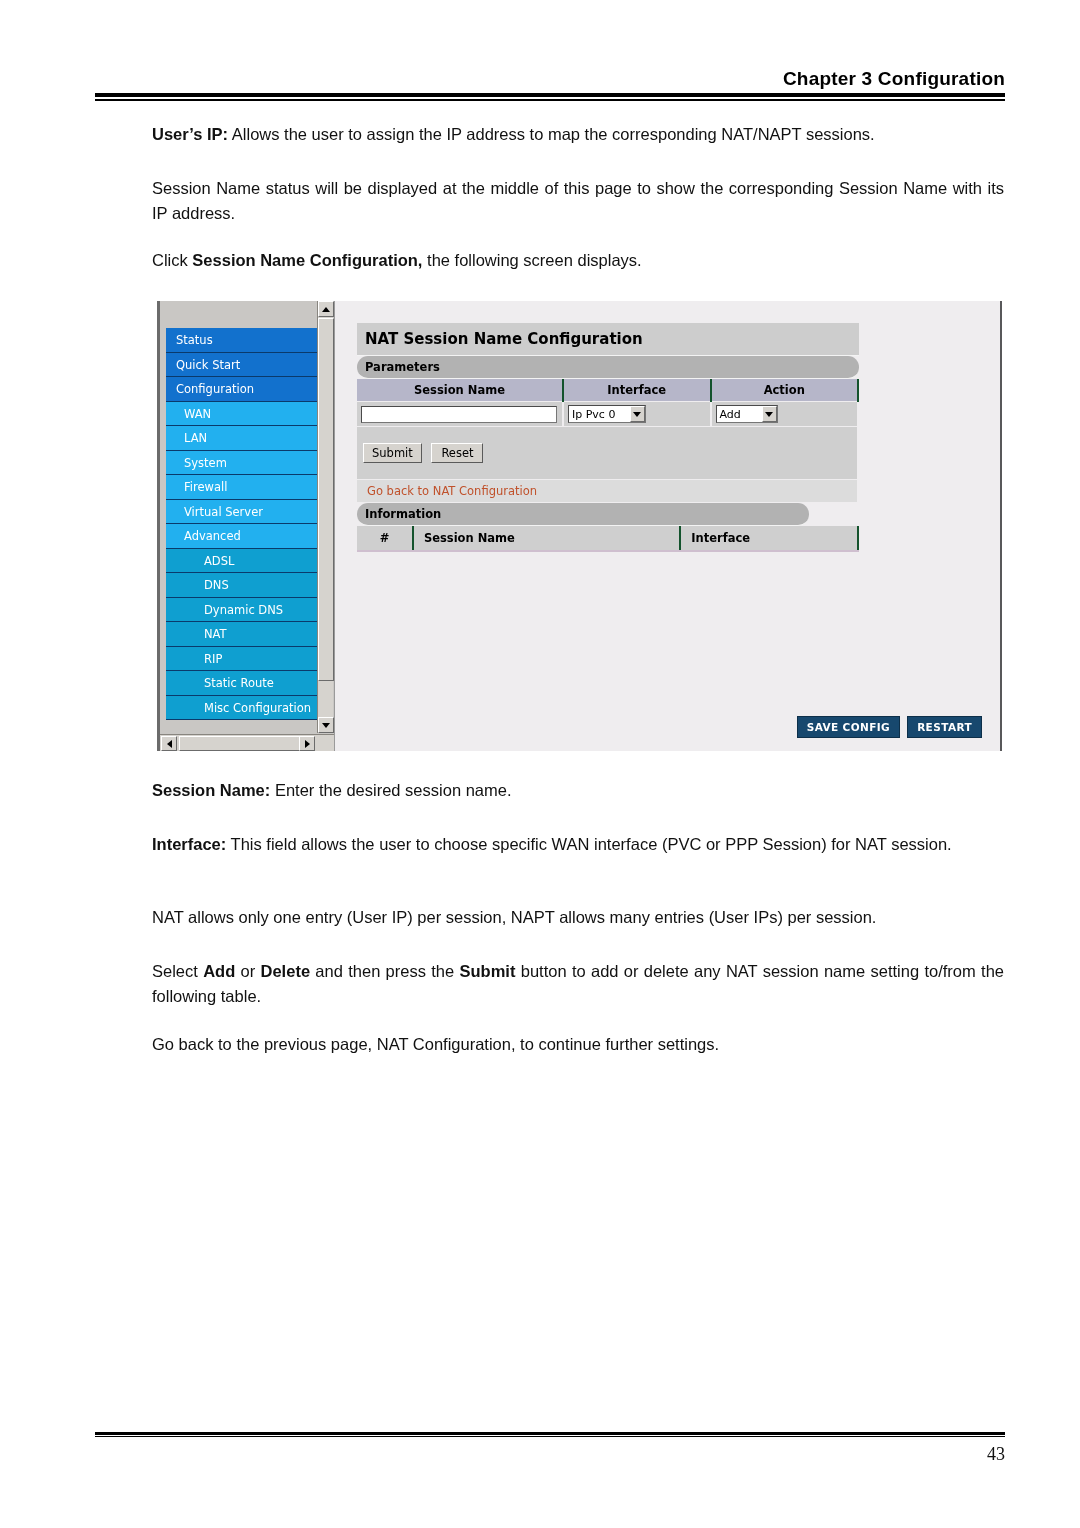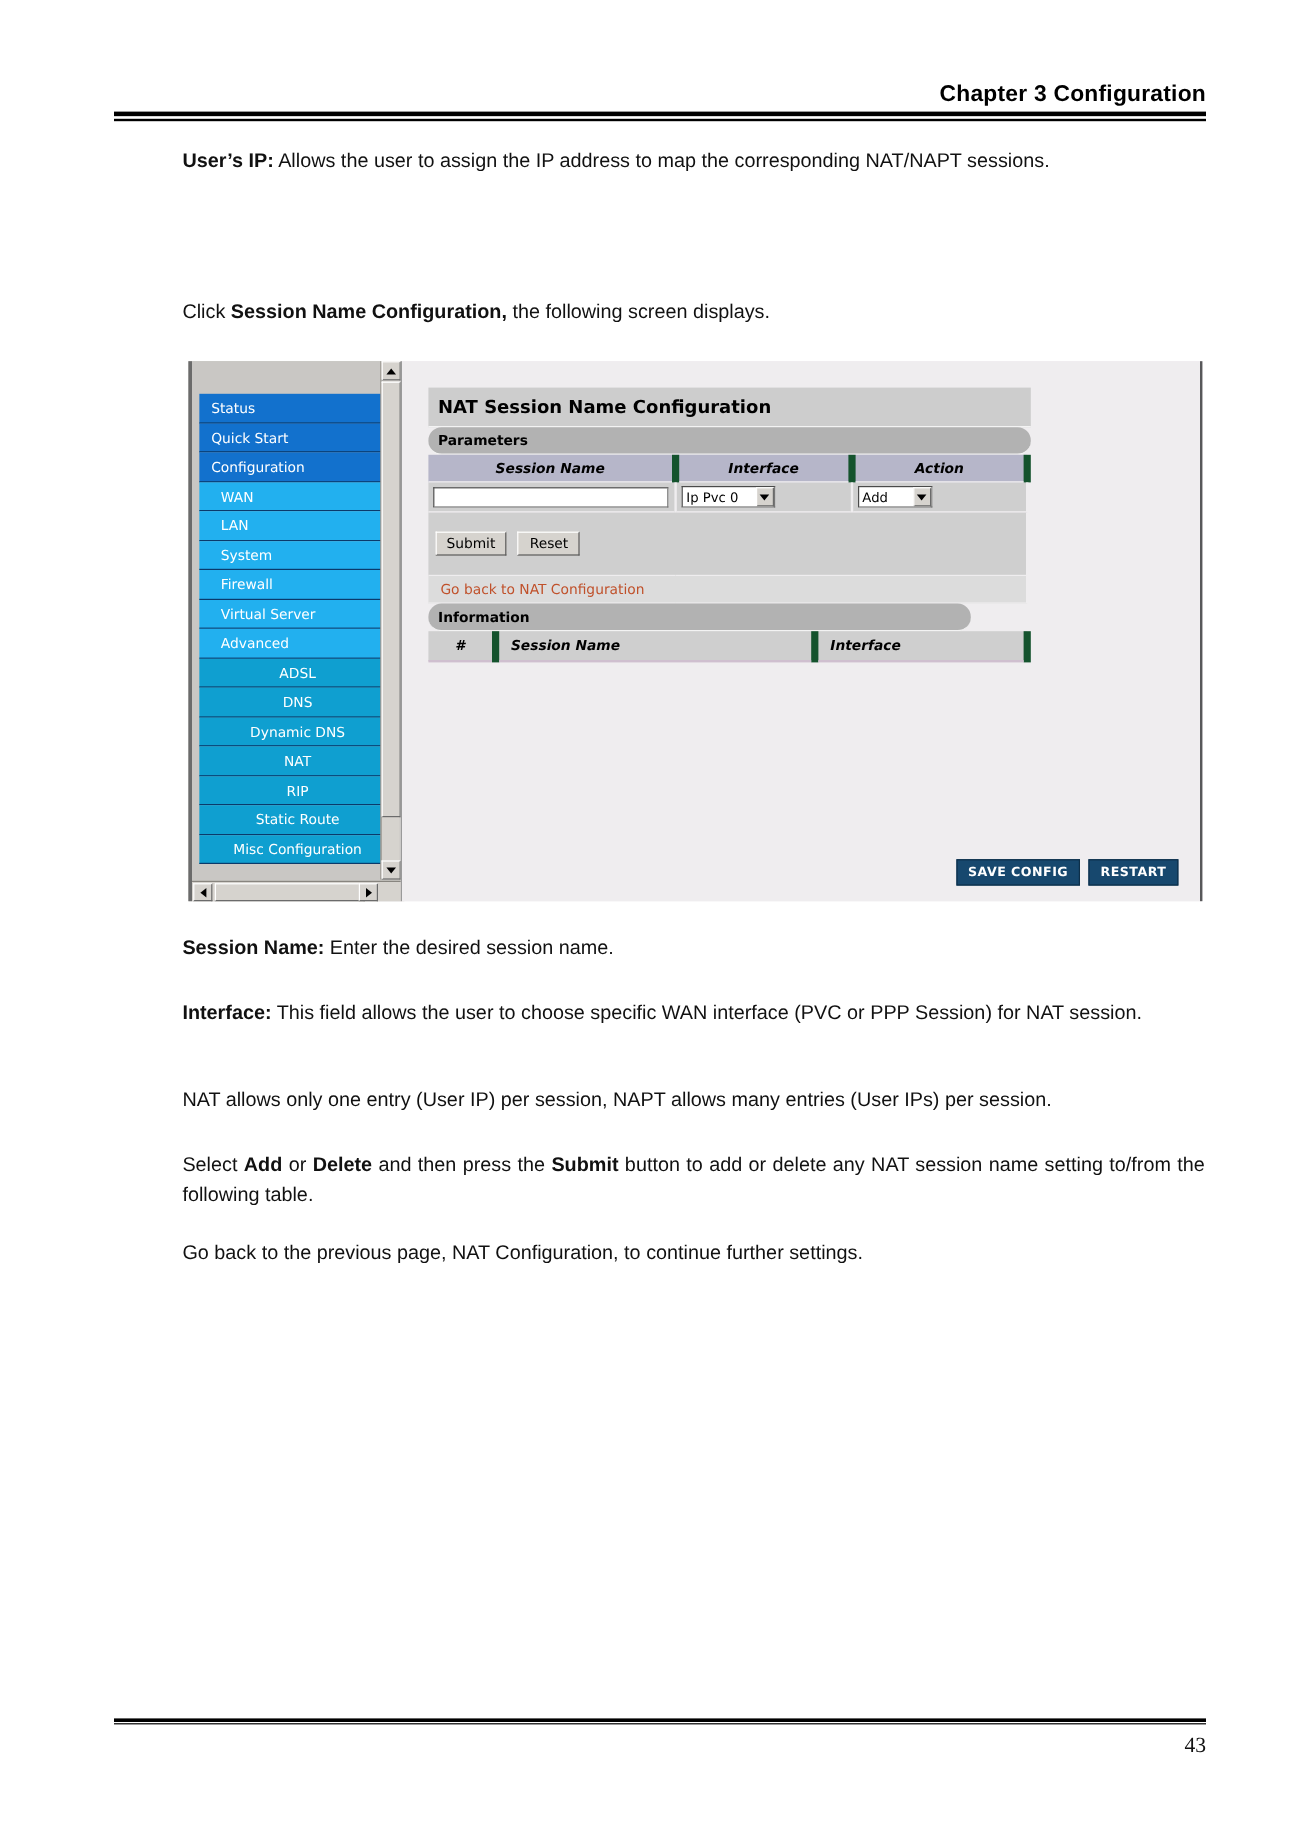--- a/index.html
+++ b/index.html
@@ -115,21 +115,21 @@
     height: 24.5px;
     line-height: 24px;
     font-size: 11.5px;
     color: #ffffff;
     border-bottom: 1px solid #0a3a6b;
     white-space: nowrap;
     overflow: hidden;
   }
   .nav-item.lvl1 { background: #1271cd; padding-left: 10px; }
   .nav-item.lvl2 { background: #22b0ef; padding-left: 18px; }
-  .nav-item.lvl3 { background: #0f9fd0; padding-left: 12px; text-align: center; }
+  .nav-item.lvl3 { background: #0f9fd0; padding-left: 38px; }
 
   
   .vscroll {
     position: absolute;
     right: 1px;
     top: 0;
     width: 16px;
     bottom: 18px;
     background: #d6d3ce;
     border-left: 1px solid #88857f;
@@ -235,24 +235,23 @@
   .ptable {
     width: 502px;
     border-collapse: collapse;
     font-size: 11.5px;
   }
   .ptable th {
     background: #b6b6c9;
     font-weight: bold;
     text-align: center;
     padding: 4px 2px;
-    border-right: 6px solid #14532d;
+    border-right: 2px solid #14532d;
     border-bottom: 1px solid #efedef;
     color: #000;
-    font-style: italic;
   }
   .ptable td {
     background: #cfcfcf;
     padding: 3px 4px;
     border-right: 2px solid #efedef;
     border-bottom: 1px solid #efedef;
     vertical-align: middle;
   }
   .cell-name { width: 206px; }
   .cell-iface { width: 148px; }
@@ -385,20 +384,21 @@
   <div class="header-rule">
     <div class="thick"></div>
     <div class="gap"></div>
     <div class="thin"></div>
   </div>
 
   <div class="para nojust" id="p-usersip">
     <b>User’s IP:</b><span> Allows the user to assign the IP address to map the corresponding NAT/NAPT sessions.</span>
   </div>
 
+  <div class="para" id="p-sessionstatus">Session Name status will be displayed at the middle of this page to show the corresponding Session Name with its IP address.</div>
 
   <div class="para nojust" id="p-click">
     <span>Click </span><b>Session Name Configuration,</b><span> the following screen displays.</span>
   </div>
 
   <div class="shot">
 
     <div class="nav-col">
       <div class="nav-top-band"></div>
 

